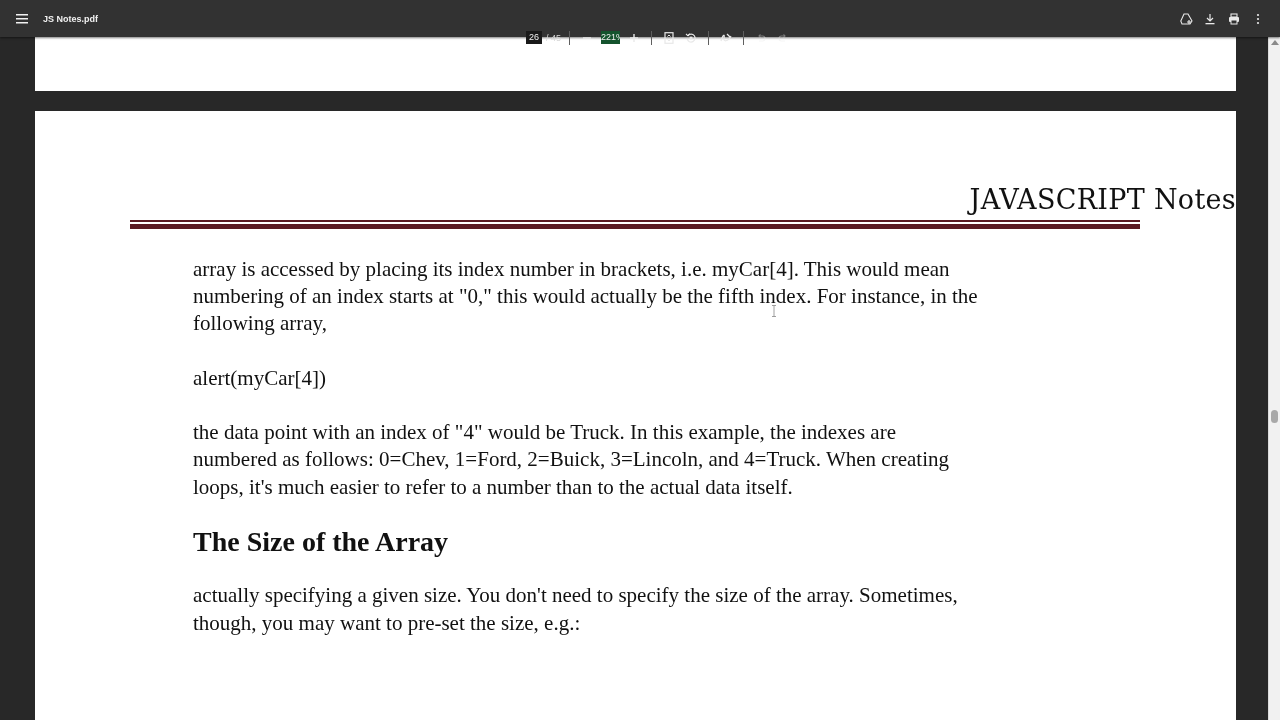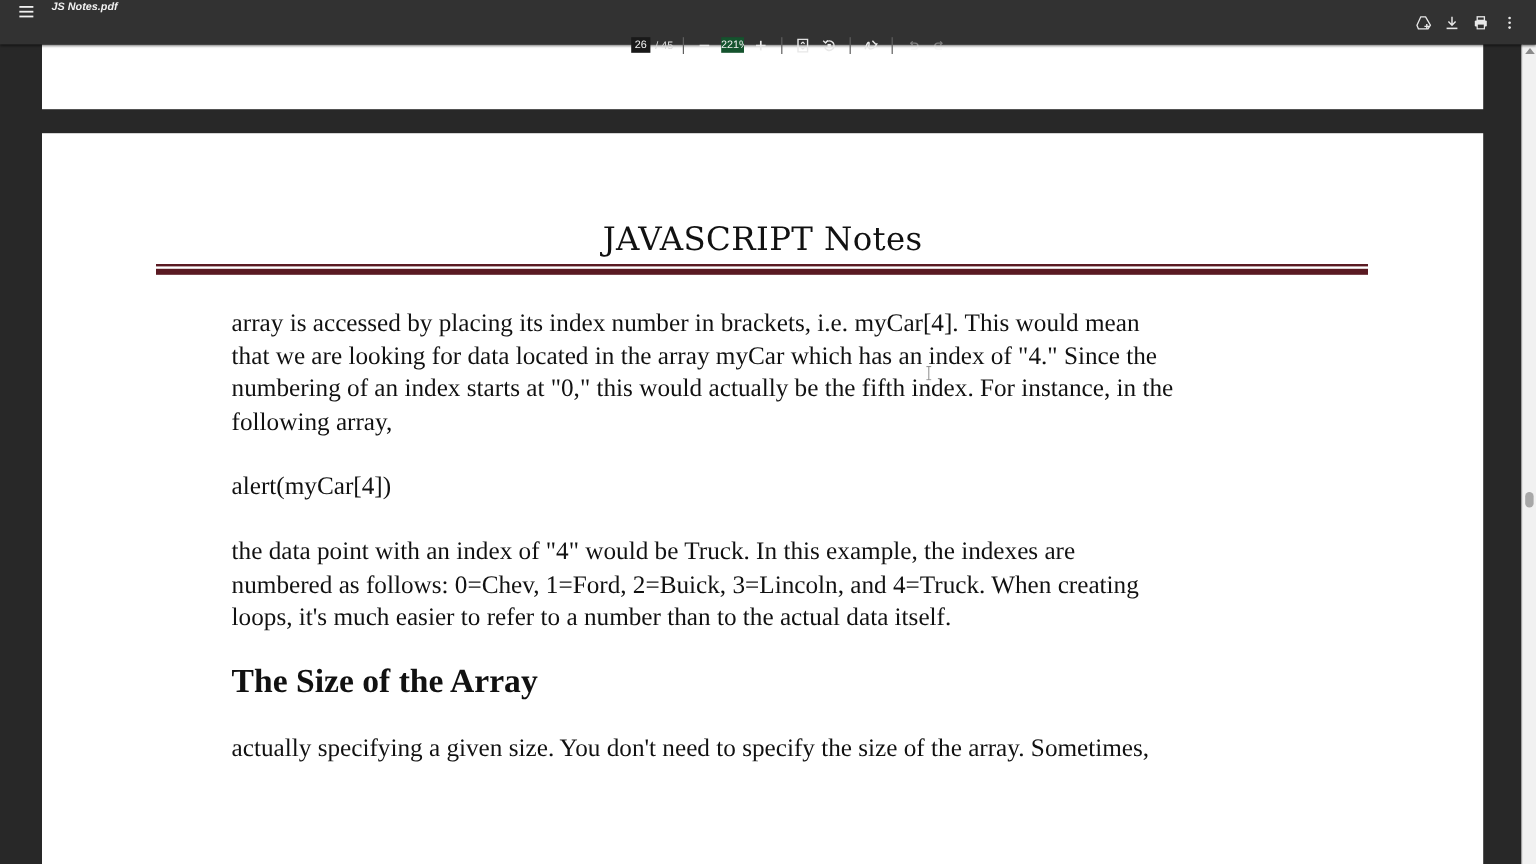--- a/index.html
+++ b/index.html
@@ -1,35 +1,35 @@
 <!DOCTYPE html>
 <html><head>
 <meta charset="utf-8">
 <style>
   * { box-sizing: border-box; margin: 0; padding: 0; }
   html, body { width: 1280px; height: 720px; overflow: hidden; background: #282828; font-family: "Liberation Sans", sans-serif; }
   .toolbar { position: absolute; left: 0; top: 0; width: 1280px; height: 37px; background: #323232; box-shadow: 0 1px 2px rgba(0,0,0,0.5); z-index: 5; color: #f1f1f1; }
-  .tb-left { position: absolute; left: 12px; top: 0; height: 37px; display: flex; align-items: flex-start; font-style: italic; }
+  .tb-left { position: absolute; left: 12px; top: 0; height: 37px; display: flex; align-items: center; }
   .menu-icon { width: 20px; height: 20px; display: flex; align-items: center; justify-content: center; cursor: pointer; }
   .doc-title { margin-left: 11px; font-size: 9px; font-weight: bold; color: #f1f1f1; }
   .tb-center { position: absolute; left: 526px; top: 0; height: 37px; display: flex; align-items: center; font-size: 9px; color: #e8e8e8; margin-top: 19px; }
   .page-input { width: 16px; height: 13px; background: #191919; color: #f1f1f1; font-size: 9px; text-align: center; line-height: 13px; border: none; font-family: "Liberation Sans", sans-serif; }
   .page-total { margin-left: 4px; color: #d8d8d8; }
   .sep { width: 1px; height: 14px; background: #5f5f5f; margin: 0 8px; }
   .icon-btn { width: 18px; height: 18px; display: flex; align-items: center; justify-content: center; cursor: pointer; }
   .zoom-input { width: 19px; height: 13px; background: #14532d; color: #f1f1f1; font-size: 9px; text-align: center; line-height: 13px; margin: 0 5px; border: none; font-family: "Liberation Sans", sans-serif; }
   .disabled svg { opacity: 0.4; }
   .tb-right { position: absolute; right: 13px; top: 0; height: 37px; display: flex; align-items: center; gap: 6px; }
 
   .viewer { position: absolute; left: 0; top: 37px; width: 1268px; height: 683px; background: #282828; overflow: hidden; }
   .page { position: absolute; left: 35px; width: 1201px; background: #ffffff; }
   .page-prev { top: -10px; height: 64px; }
   .page-cur { top: 74px; height: 700px; }
 
-  .header-title { position: absolute; top: 73px; left: 0; width: 100%; text-align: center; font-family: "DejaVu Serif", serif; font-size: 27px; color: #111; letter-spacing: 0.3px; }
+  .header-title { position: absolute; top: 73px; left: 0; width: 100%; text-align: right; font-family: "DejaVu Serif", serif; font-size: 27px; color: #111; letter-spacing: 0.3px; }
   .rule-thin { position: absolute; left: 95px; width: 1010px; top: 109px; height: 2px; background: #5a1a22; }
   .rule-thick { position: absolute; left: 95px; width: 1010px; top: 113px; height: 5px; background: #5a1a22; }
 
   .body { position: absolute; left: 158px; top: 145px; width: 900px; font-family: "Liberation Serif", serif; font-size: 21px; line-height: 27.2px; color: #111; }
   .para { margin-bottom: 27.2px; }
   .line { white-space: nowrap; display: block; }
   .section-heading { font-weight: bold; font-size: 28px; margin-bottom: 27.2px; }
 
   .scrollbar { position: absolute; right: 0; top: 37px; width: 12px; height: 683px; background: #f1f1f1; border-left: 1px solid #dcdcdc; }
   .scroll-up { position: absolute; top: 3px; left: 2px; width: 0; height: 0; border-left: 4px solid transparent; border-right: 4px solid transparent; border-bottom: 5px solid #8a8a8a; }
@@ -137,35 +137,35 @@
   <div class="page page-prev"></div>
 
   <div class="page page-cur">
     <div class="header-title">JAVASCRIPT Notes</div>
     <div class="rule-thin"></div>
     <div class="rule-thick"></div>
 
     <div class="body">
       <div class="para">
         <span class="line">array is accessed by placing its index number in brackets, i.e. myCar[4]. This would mean</span>
-        <span class="line">that we are looking for data located in the array myCar which has an index of "4." Since the</span>
         <span class="line">numbering of an index starts at "0," this would actually be the fifth index. For instance, in the</span>
         <span class="line">following array,</span>
       </div>
       <div class="para">
         <span class="line">alert(myCar[4])</span>
       </div>
       <div class="para">
         <span class="line">the data point with an index of "4" would be Truck. In this example, the indexes are</span>
         <span class="line">numbered as follows: 0=Chev, 1=Ford, 2=Buick, 3=Lincoln, and 4=Truck. When creating</span>
         <span class="line">loops, it's much easier to refer to a number than to the actual data itself.</span>
       </div>
       <div class="section-heading">The Size of the Array</div>
       <div class="para">
         <span class="line">actually specifying a given size. You don't need to specify the size of the array. Sometimes,</span>
+        <span class="line">though, you may want to pre-set the size, e.g.:</span>
       </div>
     </div>
   </div>
 </div>
 
 <svg class="text-cursor" viewBox="0 0 6 12">
     <path d="M1 0.5 H5 M3 0.5 V11.5 M1 11.5 H5" stroke="#888" stroke-width="0.8" fill="none"></path>
   </svg>
 
 <div class="scrollbar">

